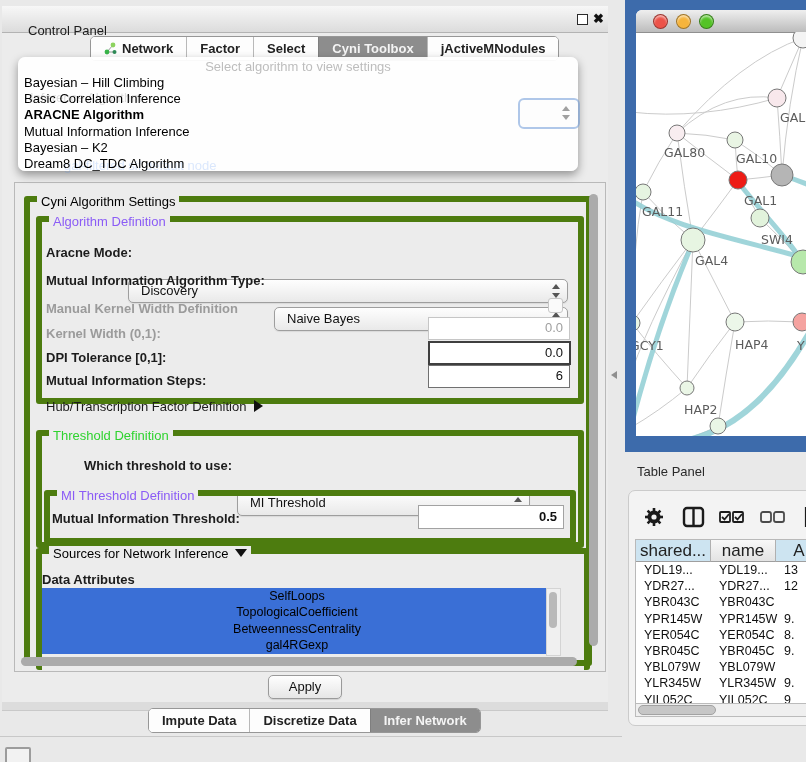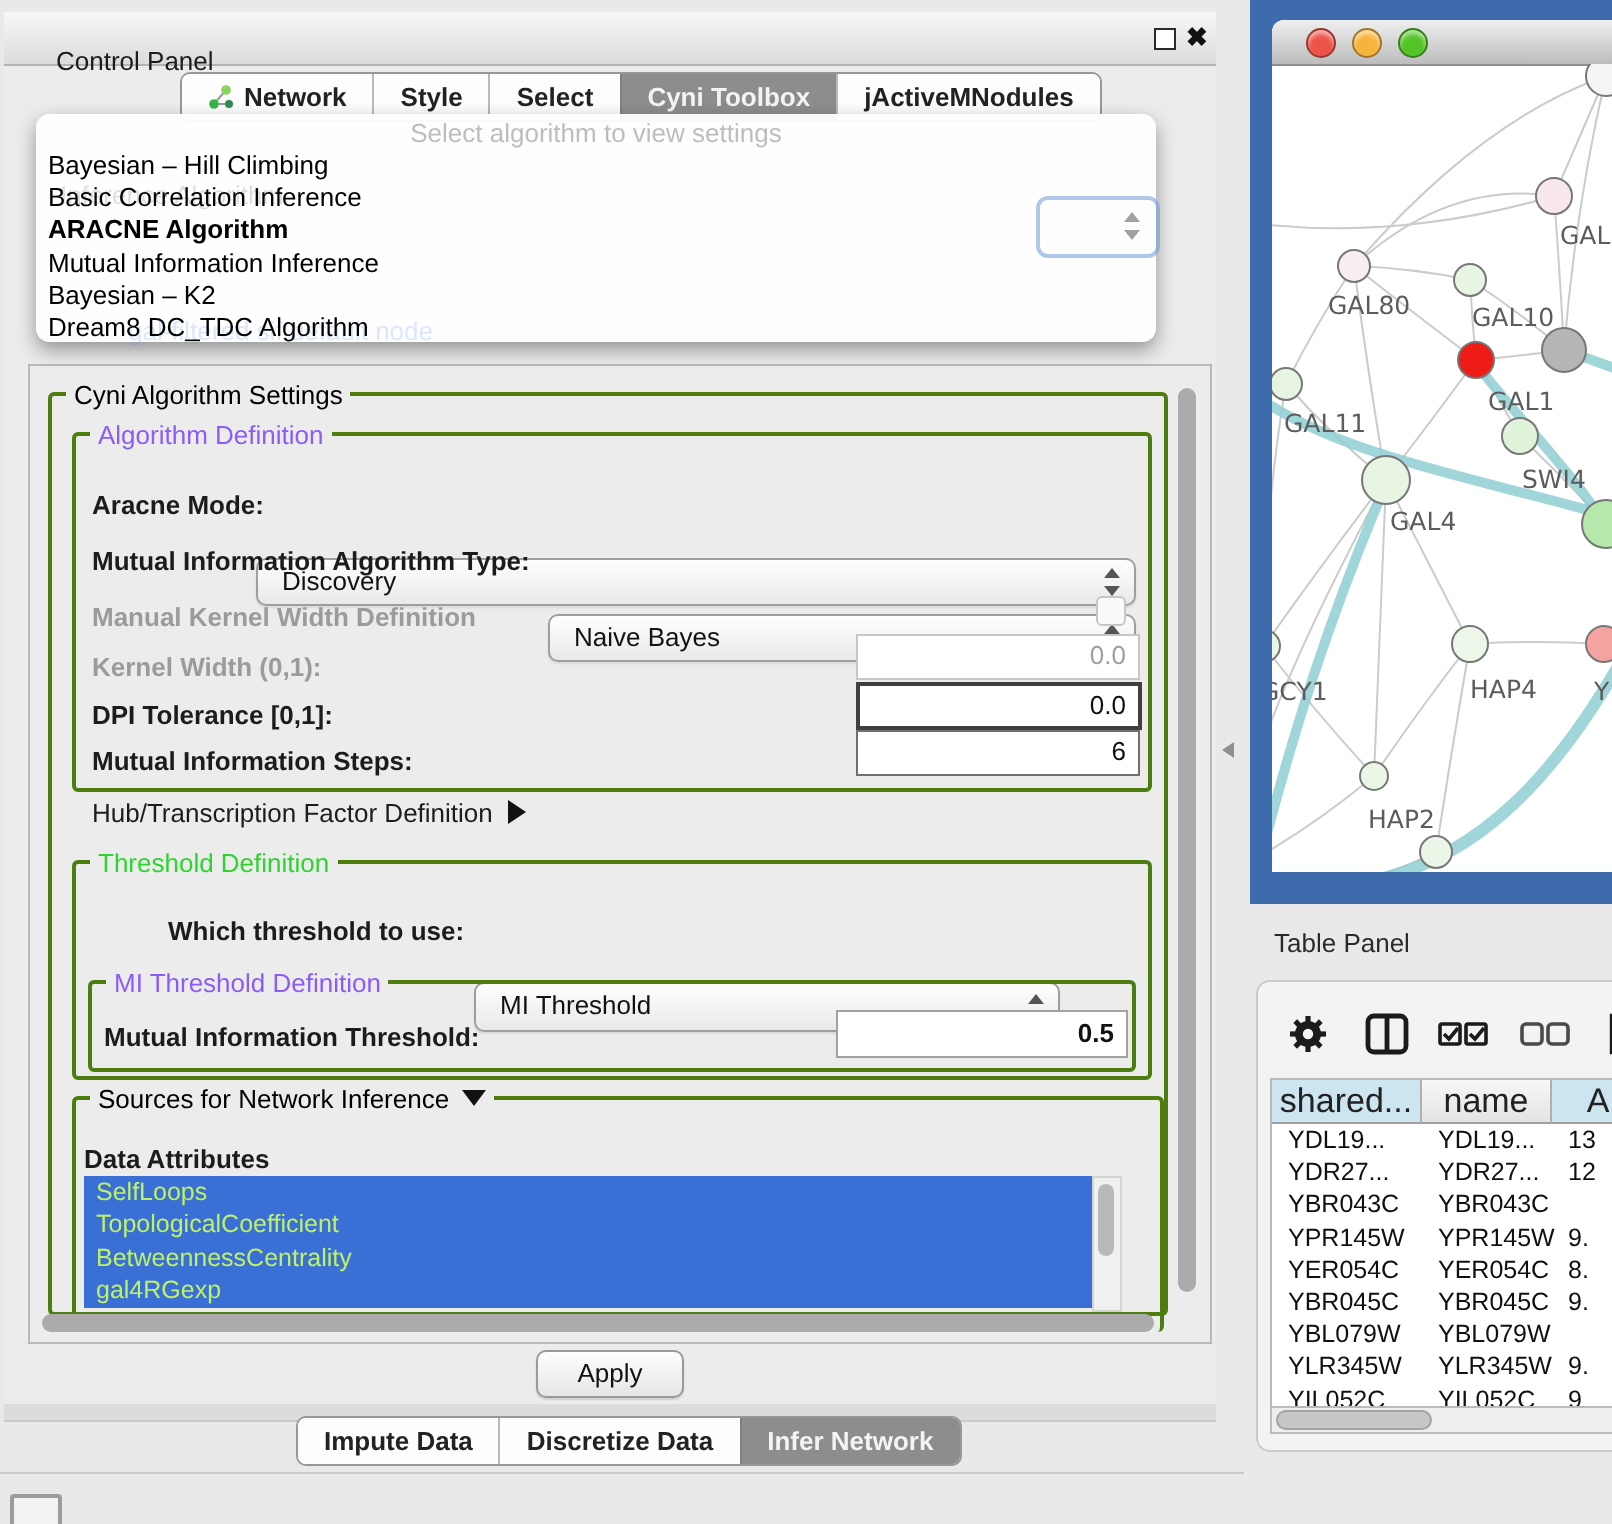--- a/index.html
+++ b/index.html
@@ -19,21 +19,21 @@
   #cp-close{left:593px;top:11px;font-weight:bold;font-size:13px;color:#111;}
   
   .segbar{display:flex;height:23px;border:1px solid #979797;border-radius:5px;overflow:hidden;background:#fff;}
   .seg{display:flex;align-items:center;gap:5px;padding:0 13px;font-size:13px;font-weight:bold;color:#222;
        border-left:1px solid #b9b9b9;background:#fdfdfd;cursor:default;white-space:nowrap;}
   .seg:first-child{border-left:none;}
   .seg.sel{background:#8d8d8d;color:#f4f4f4;border-left-color:#7f7f7f;}
   #top-tabs{left:90px;top:36px;}
   #bottom-tabs{left:148px;top:708px;}
   
-  .group{position:absolute;border:2px solid #4d7c0f;border-radius:3px;}
+  .group{position:absolute;border:6px solid #4d7c0f;border-radius:3px;}
   .gtitle{position:absolute;top:-8px;left:7px;background:#ececec;padding:0 4px;font-size:13px;white-space:nowrap;}
   .blue{color:#8b5cf6;}
   .green{color:#2fd32f;}
   
   .combo{position:absolute;height:22px;border:1px solid #9e9e9e;border-radius:5px;
     background:linear-gradient(#fefefe,#e9e9e9);box-shadow:0 1px 1px rgba(0,0,0,.08);margin-top:39px;}
   .combo .cval{position:absolute;left:12px;top:0;line-height:22px;font-size:13px;color:#111;white-space:nowrap;}
   .stepper{position:absolute;right:7px;top:4px;width:9px;height:14px;}
   .stepper:before,.stepper:after{content:"";position:absolute;left:1px;border-left:4px solid transparent;border-right:4px solid transparent;}
   .stepper:before{top:0;border-bottom:5px solid #555;}
@@ -51,21 +51,21 @@
     font-size:13px;color:#bdbdbd;}
   #popup-items{position:absolute;top:18px;left:6px;right:6px;}
   .pop-item{font-size:13px;color:#000;line-height:16.2px;white-space:nowrap;}
   .pop-item.sel{font-weight:bold;}
   #ghost-group{position:absolute;left:12px;top:33px;font-size:13px;color:#222;opacity:.14;}
   #ghost-combo{position:absolute;left:500px;top:41px;width:58px;height:27px;border:2px solid #6f9bd8;
     border-radius:6px;opacity:.55;background:rgba(250,250,250,.4);}
   #ghost-value{position:absolute;left:30px;top:101px;font-size:13px;color:#3b82f6;opacity:.18;margin-left:16px;}
   
   #attr-list{left:42px;top:588px;width:504px;height:66px;background:#fff;overflow:hidden;}
-  .attr-item{background:#3a6fd6;color:#bef264;font-size:12.5px;line-height:16.4px;padding-left:6px;white-space:nowrap;}
+  .attr-item{background:#3a6fd6;color:#000000;font-size:12.5px;line-height:16.4px;padding-left:6px;white-space:nowrap;text-align:center;}
   
   #apply-btn{left:268px;top:675px;width:72px;height:22px;border:1px solid #9a9a9a;border-radius:5px;
     background:linear-gradient(#fefefe,#e6e6e6);font-size:13px;color:#111;text-align:center;line-height:21px;
     box-shadow:0 1px 1px rgba(0,0,0,.12);}
   #cp-strip{left:2px;top:702px;width:606px;height:8px;background:#dcdcdc;border-bottom:1px solid #c9c9c9;}
   #left-divider{left:0;top:736px;width:622px;height:1px;background:#c8c8c8;}
   #mini-icon{left:5px;top:747px;width:22px;height:13px;border:2px solid #9c9c9c;background:#f2f2f2;border-radius:2px;}
   
   .tri-right{display:inline-block;width:0;height:0;border-top:6px solid transparent;border-bottom:6px solid transparent;
     border-left:9px solid #111;margin-left:8px;vertical-align:-1px;}
@@ -118,21 +118,21 @@
         <svg width="13" height="13">
           <line x1="3" y1="10" x2="9" y2="3" stroke="#9a9a9a"></line>
           <line x1="3" y1="10" x2="10" y2="10" stroke="#9a9a9a"></line>
           <circle cx="3" cy="10" r="2.4" fill="#39b54a"></circle>
           <circle cx="9" cy="3" r="2.4" fill="#8dd35f"></circle>
           <circle cx="10.5" cy="10" r="2" fill="#2e8b57"></circle>
         </svg>
         <span>Network</span>
       </div>
       <div class="seg">
-        <span>Style</span>
+        <span>Factor</span>
       </div>
       <div class="seg">
         <span>Select</span>
       </div>
       <div class="seg sel">
         <span>Cyni Toolbox</span>
       </div>
       <div class="seg">
         <span>jActiveMNodules</span>
       </div>

